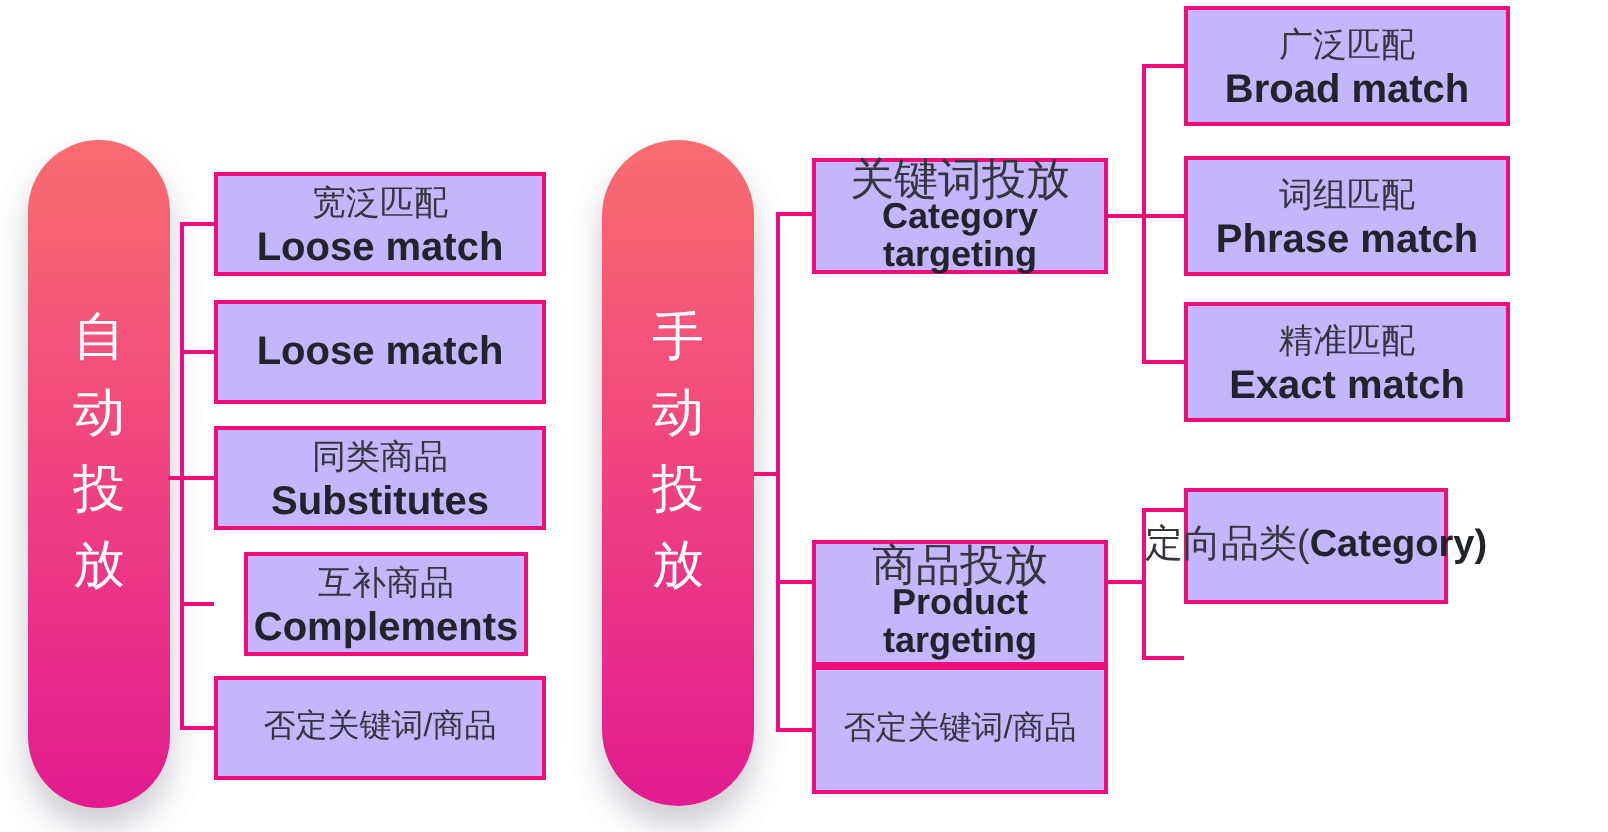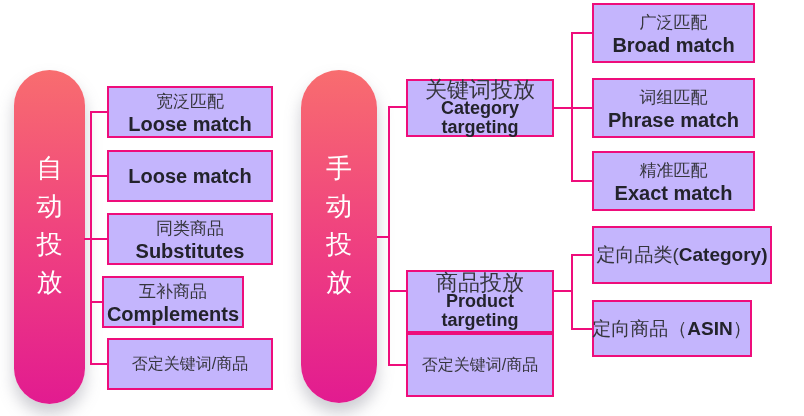--- a/index.html
+++ b/index.html
@@ -66,21 +66,21 @@
     <span class="zh">宽泛匹配</span>
     <span class="en">Loose match</span>
   </div>
   <div class="node" style="left:107px;top:150px;width:166px;height:52px;">
     <span class="en">Loose match</span>
   </div>
   <div class="node" style="left:107px;top:213px;width:166px;height:52px;">
     <span class="zh">同类商品</span>
     <span class="en">Substitutes</span>
   </div>
-  <div class="node" style="left:102px;top:276px;width:142px;height:52px;">
+  <div class="node" style="left:122px;top:276px;width:142px;height:52px;">
     <span class="zh">互补商品</span>
     <span class="en">Complements</span>
   </div>
   <div class="node" style="left:107px;top:338px;width:166px;height:52px;">
     <span class="neg">否定关键词/商品</span>
   </div>
 
   <div class="pill" style="left:301px;top:70px;width:76px;height:333px;">
     <span class="ch">手</span>
     <span class="ch">动</span>
@@ -122,20 +122,17 @@
   <div class="node" style="left:592px;top:151px;width:163px;height:60px;">
     <span class="zh">精准匹配</span>
     <span class="en">Exact match</span>
   </div>
 
   <div class="line h" style="left:554px;top:290px;width:17px;"></div>
   <div class="line v" style="left:571px;top:254px;height:76px;"></div>
   <div class="line h" style="left:573px;top:254px;width:19px;"></div>
   <div class="line h" style="left:573px;top:328px;width:19px;"></div>
 
-  <div class="node" style="left:592px;top:226px;width:180px;height:58px;text-align:right;">
+  <div class="node" style="left:592px;top:244px;width:132px;height:58px;text-align:right;">
     <span class="inline-label"><span>定向品类(</span><b>Category</b><b>)</b></span>
-  </div>
-  <div class="node" style="left:592px;top:300px;width:160px;height:57px;">
-    <span class="inline-label"><span>定向商品（</span><b>ASIN</b><span>）</span></span>
   </div>
 
 </div>
 
 </body></html>

